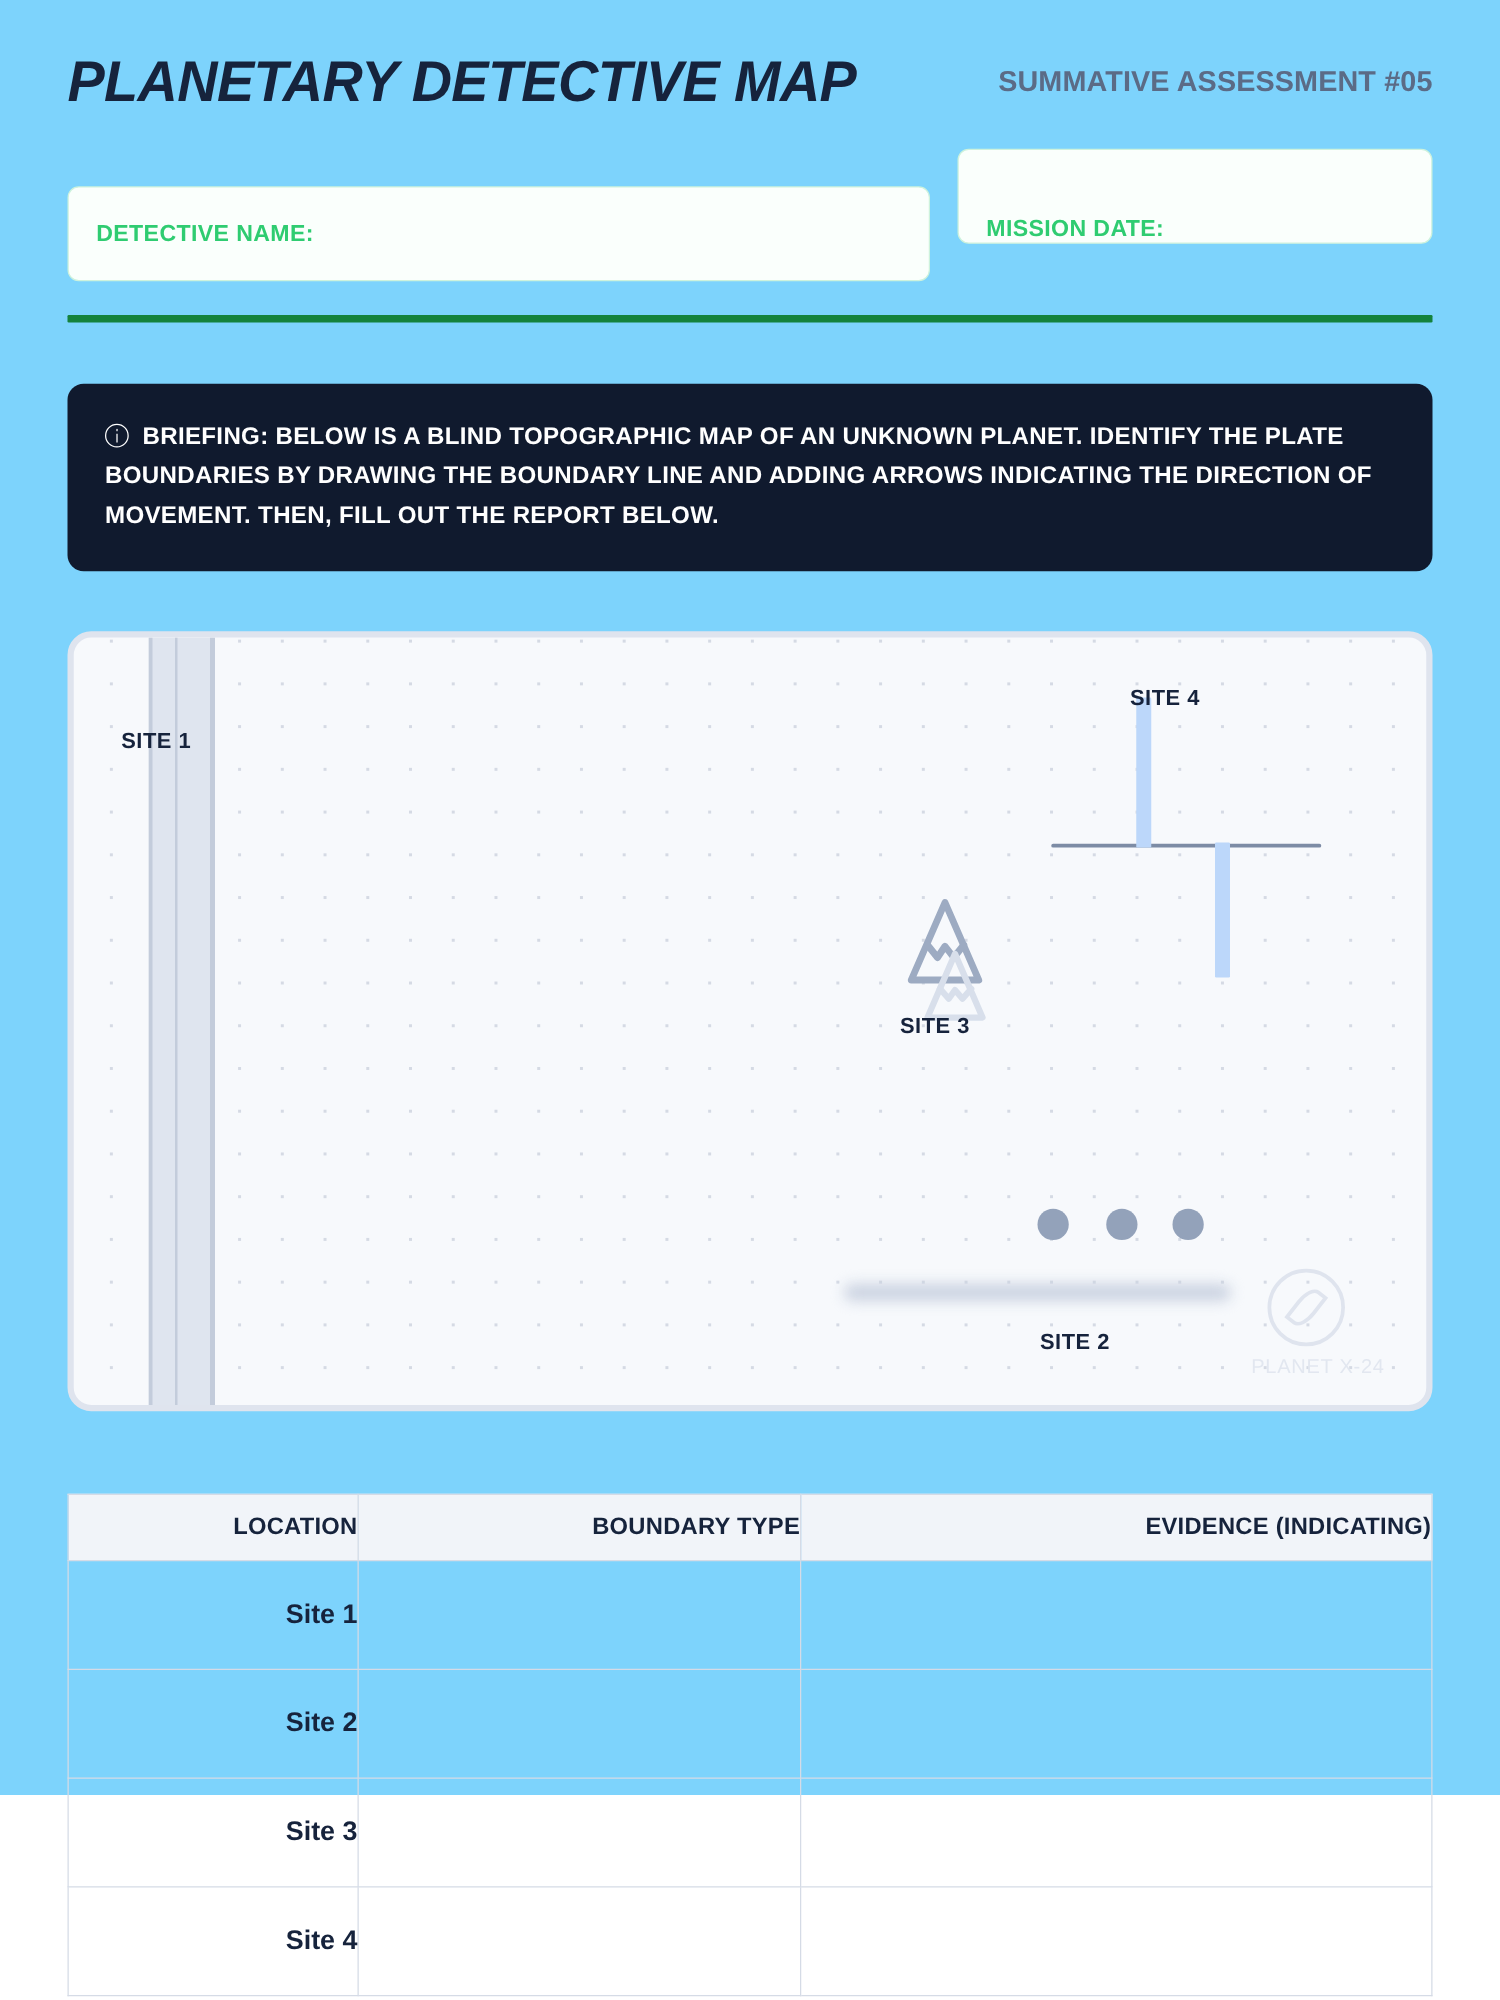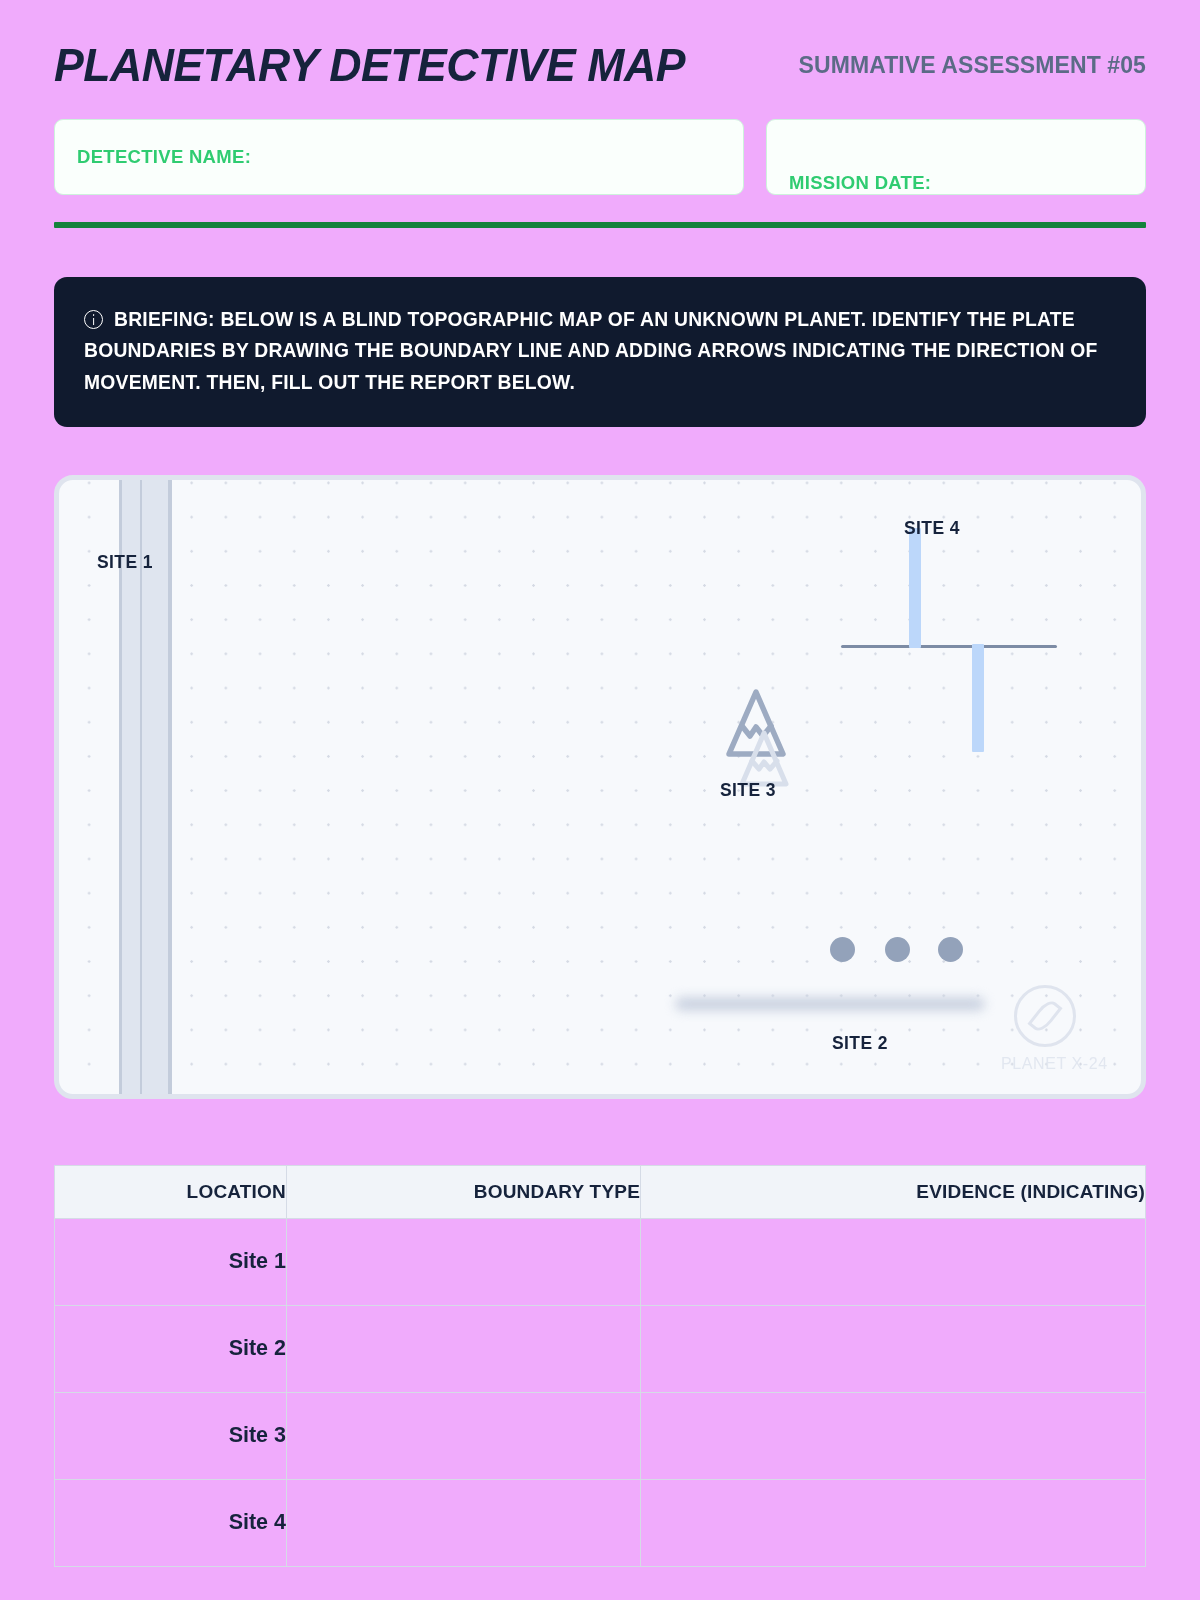--- a/index.html
+++ b/index.html
@@ -8,22 +8,22 @@
     width: 1200px;
     height: 1600px;
     background: #ffffff;
     font-family: "Liberation Sans", sans-serif;
     overflow: hidden;
   }
 
   .page {
     position: relative;
     width: 1200px;
-    height: 1600px;
-    background: #f0abfc;
+    height: 1436px;
+    background: #7dd3fc;
     padding: 0 54px;
   }
 
   
   .header {
     display: flex;
     align-items: flex-start;
     justify-content: space-between;
     padding-top: 42px;
   }
@@ -56,21 +56,21 @@
   }
   .field {
     border: 1.6px solid #cdf2dc;
     border-radius: 9px;
     background: #fafffc;
     height: 76px;
     display: flex;
     align-items: center;
     padding-left: 22px;
   }
-  .field.name { flex: 0 0 690px; }
+  .field.name { flex: 0 0 690px; margin-top: 30px; }
   .field.date { flex: 1; align-items: flex-end; }
   .field-label {
     color: #2fcc71;
     font-weight: 800;
     font-size: 18.5px;
     letter-spacing: 0.3px;
   }
 
   .divider {
     margin-top: 27px;

